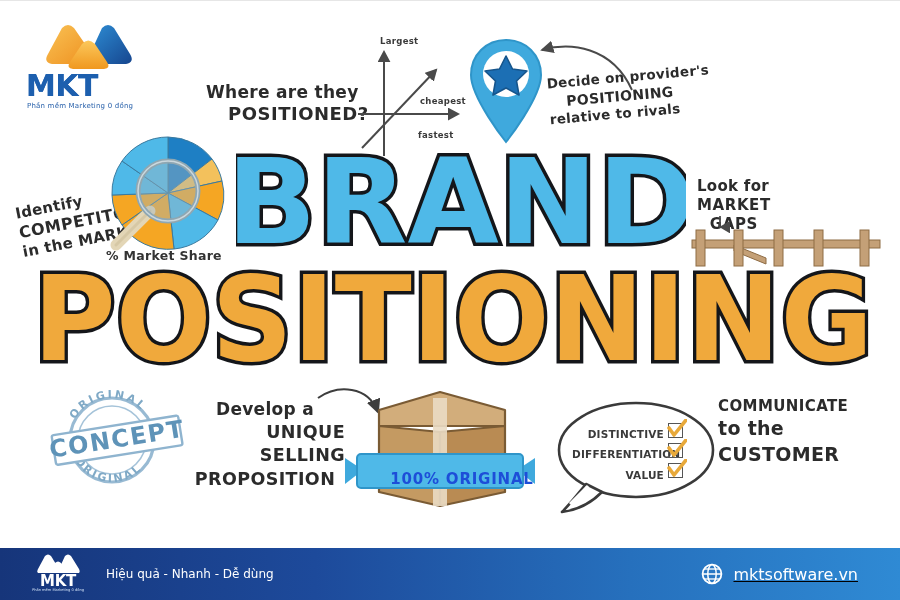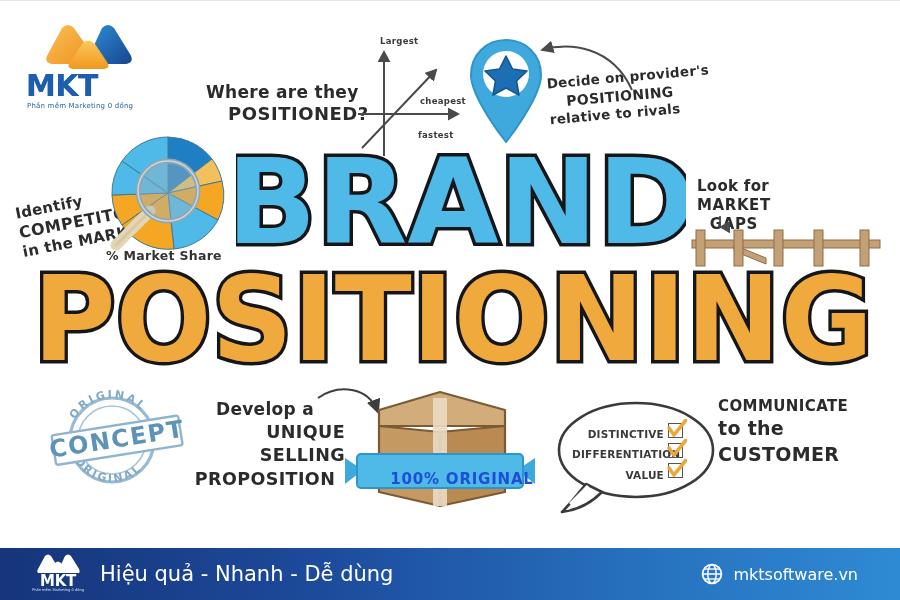--- a/index.html
+++ b/index.html
@@ -103,22 +103,22 @@
 
   
   .footer { position:absolute; left:0; bottom:0; width:900px; height:52px;
             background:linear-gradient(90deg,#16357a 0%,#1d4a9b 35%,#2670bd 70%,#2f8ad4 100%);
             display:flex; align-items:center; }
   .footer-logo { margin-left:32px; width:52px; height:42px; position:relative; }
   .footer-word { position:absolute; left:0; top:19px; width:52px; text-align:center;
                  color:#fff; font-weight:bold; font-size:15px; letter-spacing:-0.3px; }
   .footer-tag  { position:absolute; left:0; top:35px; width:52px; text-align:center;
                  color:#cfe0f5; font-size:3.6px; }
-  .footer-slogan { margin-left:16px; color:#ffffff; font-size:21px; }
-  .footer-right { margin-left:auto; margin-right:42px; display:flex; align-items:center; gap:10px; }
+  .footer-slogan { margin-left:22px; color:#ffffff; font-size:12px; }
+  .footer-right { margin-left:auto; margin-right:42px; display:flex; align-items:center; gap:10px;text-decoration:underline; }
   .footer-url { color:#ffffff; font-size:16px; }
   .divider-top { position:absolute; left:0; top:0; width:900px; height:1px; background:#e6e6e6; }
 </style>
 </head>
 <body>
 
 <div class="canvas">
 
   <div class="divider-top"></div>
 

